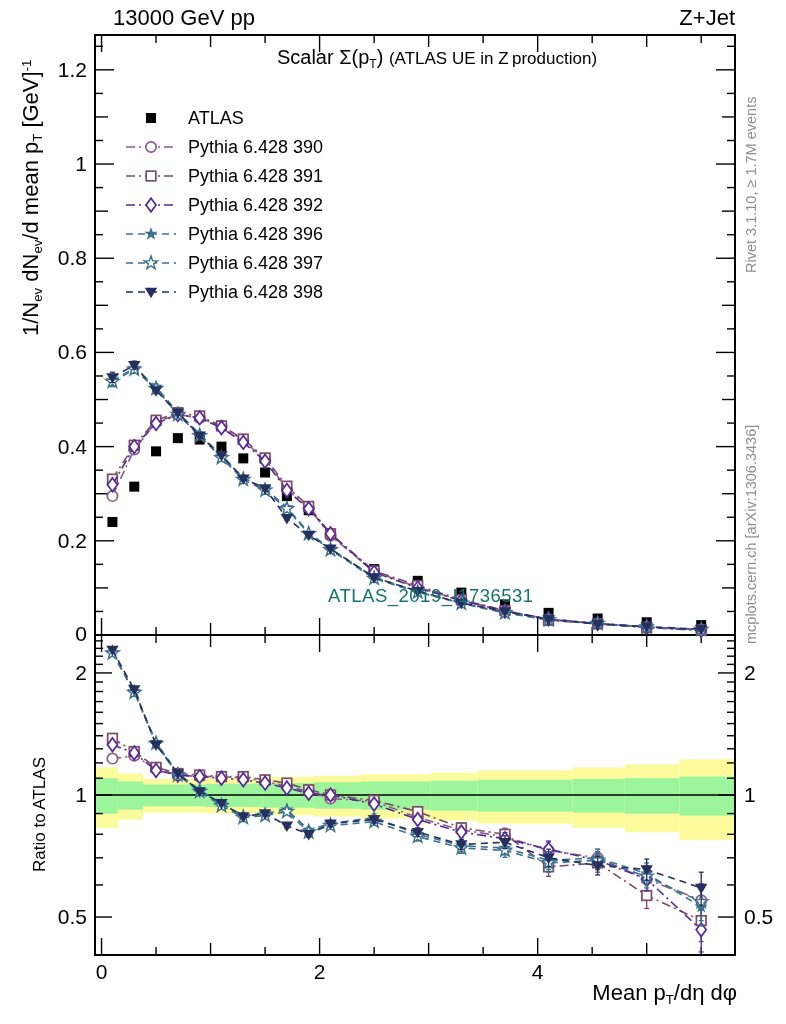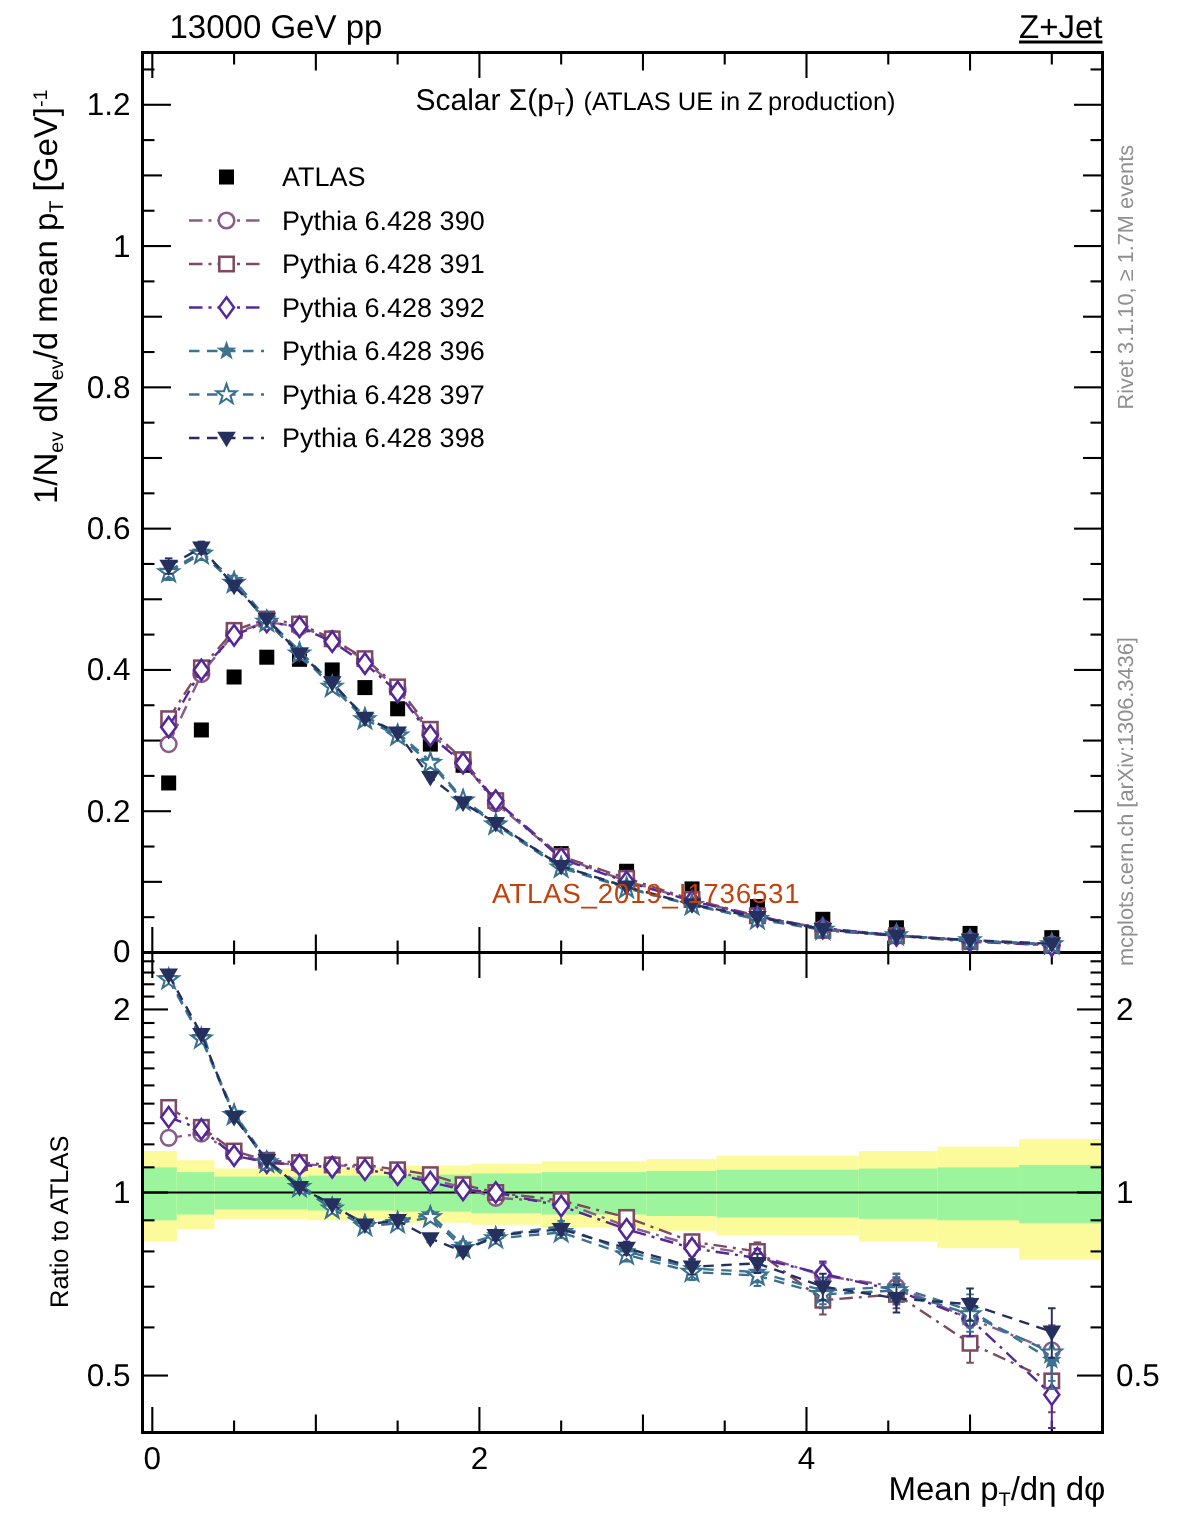--- a/index.html
+++ b/index.html
@@ -8,21 +8,21 @@
   #plot-svg{position:absolute;left:0;top:0;}
   .ovl{position:absolute;white-space:nowrap;}
   .hdr{font-size:22px;}
   .title{font-size:20px;}
   .title .small{font-size:17px;}
   .rot{transform:rotate(-90deg);transform-origin:0 0;}
   .ylab{font-size:22px;}
   .ratlab{font-size:17px;}
   .xlab{font-size:22px;}
   .side{font-size:14.5px;color:#8f8f8f;}
-  .wm{font-size:18.5px;color:#c2410c;letter-spacing:0.5px;text-align:center;}
+  .wm{font-size:18.5px;color:#0f766e;letter-spacing:0.5px;text-align:center;}
   .sub{font-size:60%;vertical-align:-28%;}
   .sup{font-size:60%;vertical-align:45%;}
 </style>
 </head>
 <body>
 
 <div id="page">
   <svg id="plot-svg" width="786" height="1024">
       <g>
         <g clip-path="url(#clip-ratio)">
@@ -1208,23 +1208,23 @@
             <text x="188" y="298" fill="#000">Pythia 6.428 398</text>
           </g>
         </g>
       </g>
       <clipPath id="clip-ratio">
         <rect x="95" y="635" width="640" height="320"></rect>
       </clipPath>
     </svg>
 
   <div class="ovl hdr" style="left:113px;top:5px;">13000 GeV pp</div>
-  <div class="ovl hdr" style="right:51px;top:5px;text-decoration:underline;">Z+Jet</div>
+  <div class="ovl hdr" style="right:51px;top:5px;">Z+Jet</div>
 
-  <div class="ovl title" style="left:437px;top:56px;transform:translateX(-50%);"><span>Scalar Σ(p</span><span class="sub">T</span><span>) </span><span class="small">(ATLAS UE in Z production)</span></div>
+  <div class="ovl title" style="left:437px;top:46px;transform:translateX(-50%);"><span>Scalar Σ(p</span><span class="sub">T</span><span>) </span><span class="small">(ATLAS UE in Z production)</span></div>
 
   <div class="ovl rot ylab" style="left:18px;top:336px;"><span>1/N</span><span class="sub">ev</span><span> dN</span><span class="sub">ev</span><span>/d mean p</span><span class="sub">T</span><span> [GeV]</span><span class="sup">-1</span></div>
   <div class="ovl rot ratlab" style="left:30px;top:872px;">Ratio to ATLAS</div>
   <div class="ovl xlab" style="right:49px;top:980px;"><span>Mean p</span><span class="sub">T</span><span>/dη dφ</span></div>
 
   <div class="ovl rot side" style="left:743px;top:273px;">Rivet 3.1.10, ≥ 1.7M events</div>
   <div class="ovl rot side" style="left:743px;top:644px;">mcplots.cern.ch [arXiv:1306.3436]</div>
 
   <div class="ovl wm" style="left:328px;top:585px;">ATLAS_2019_I1736531</div>
 </div>

